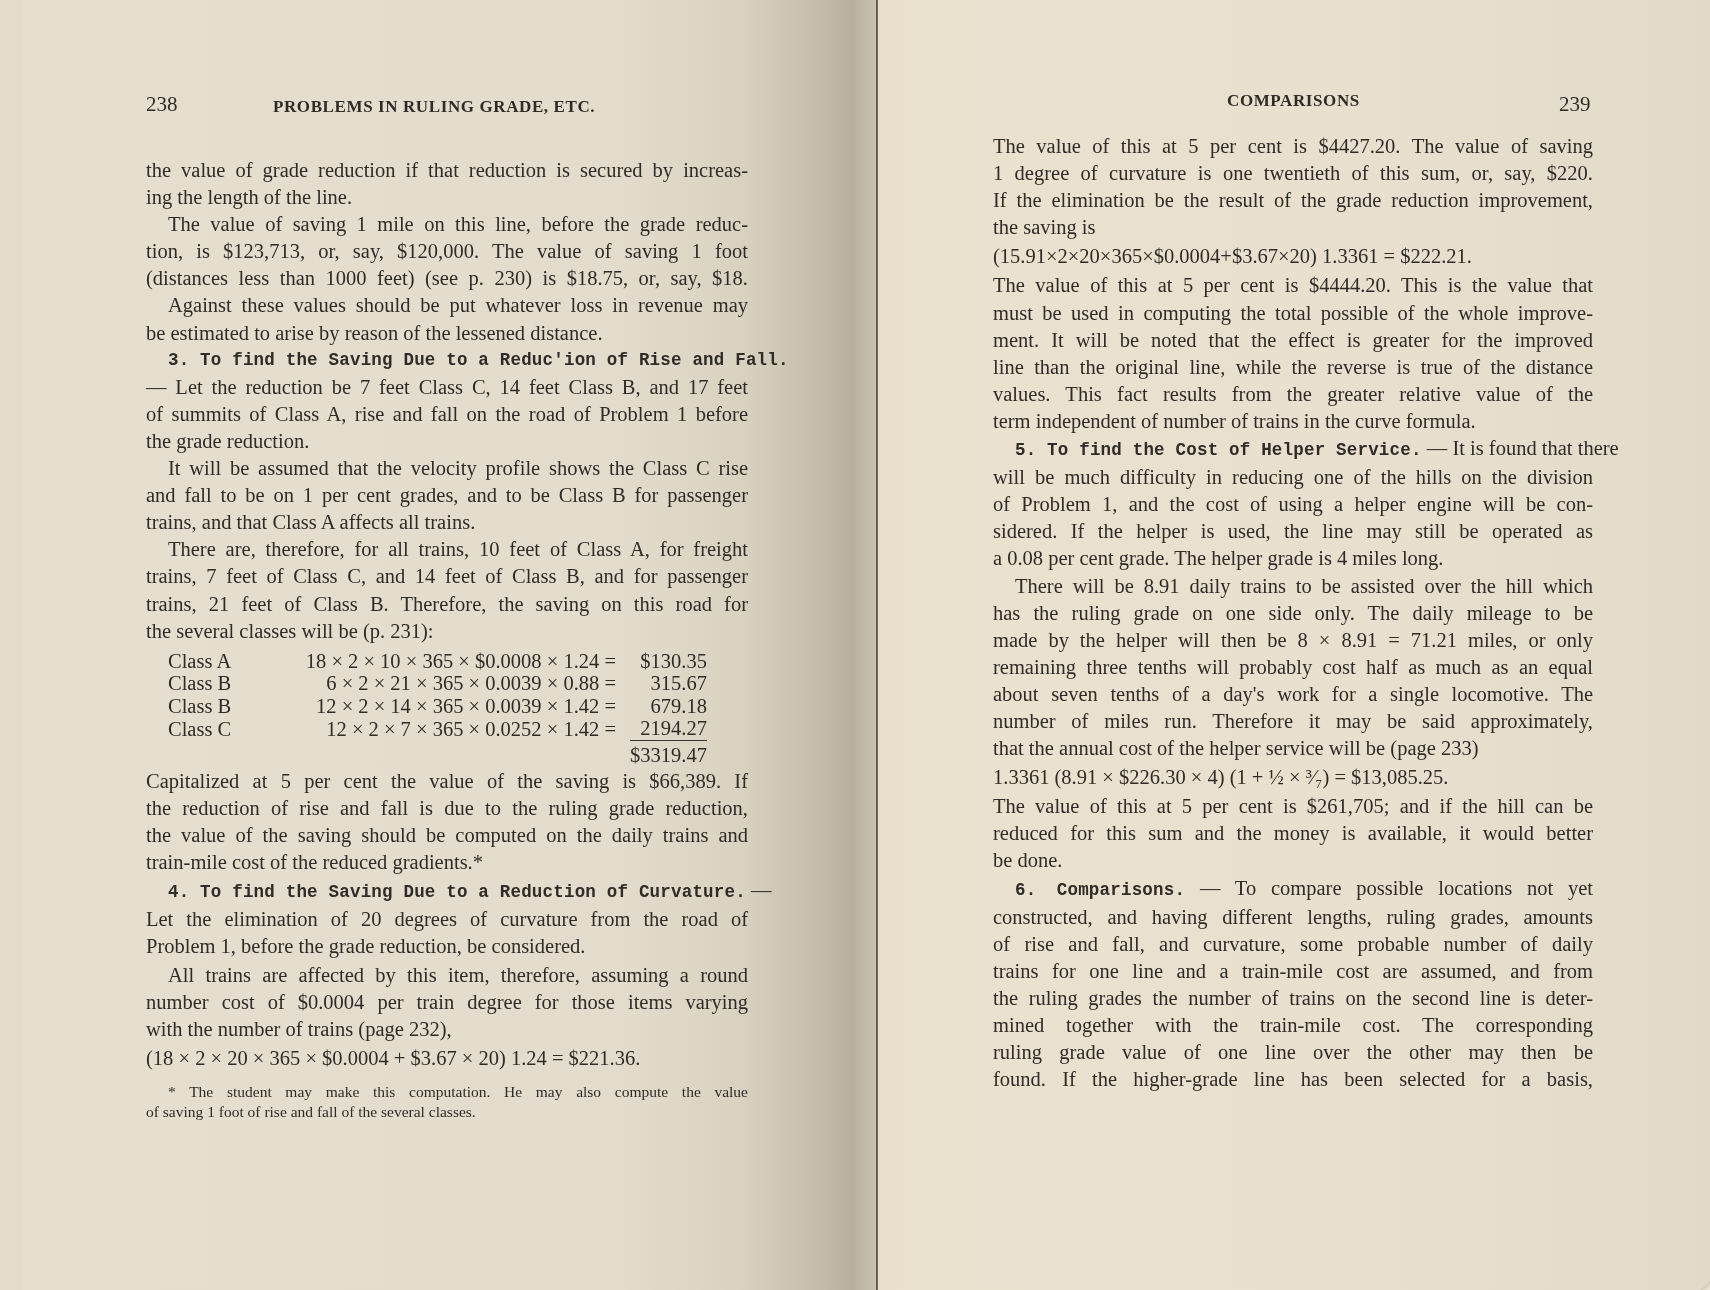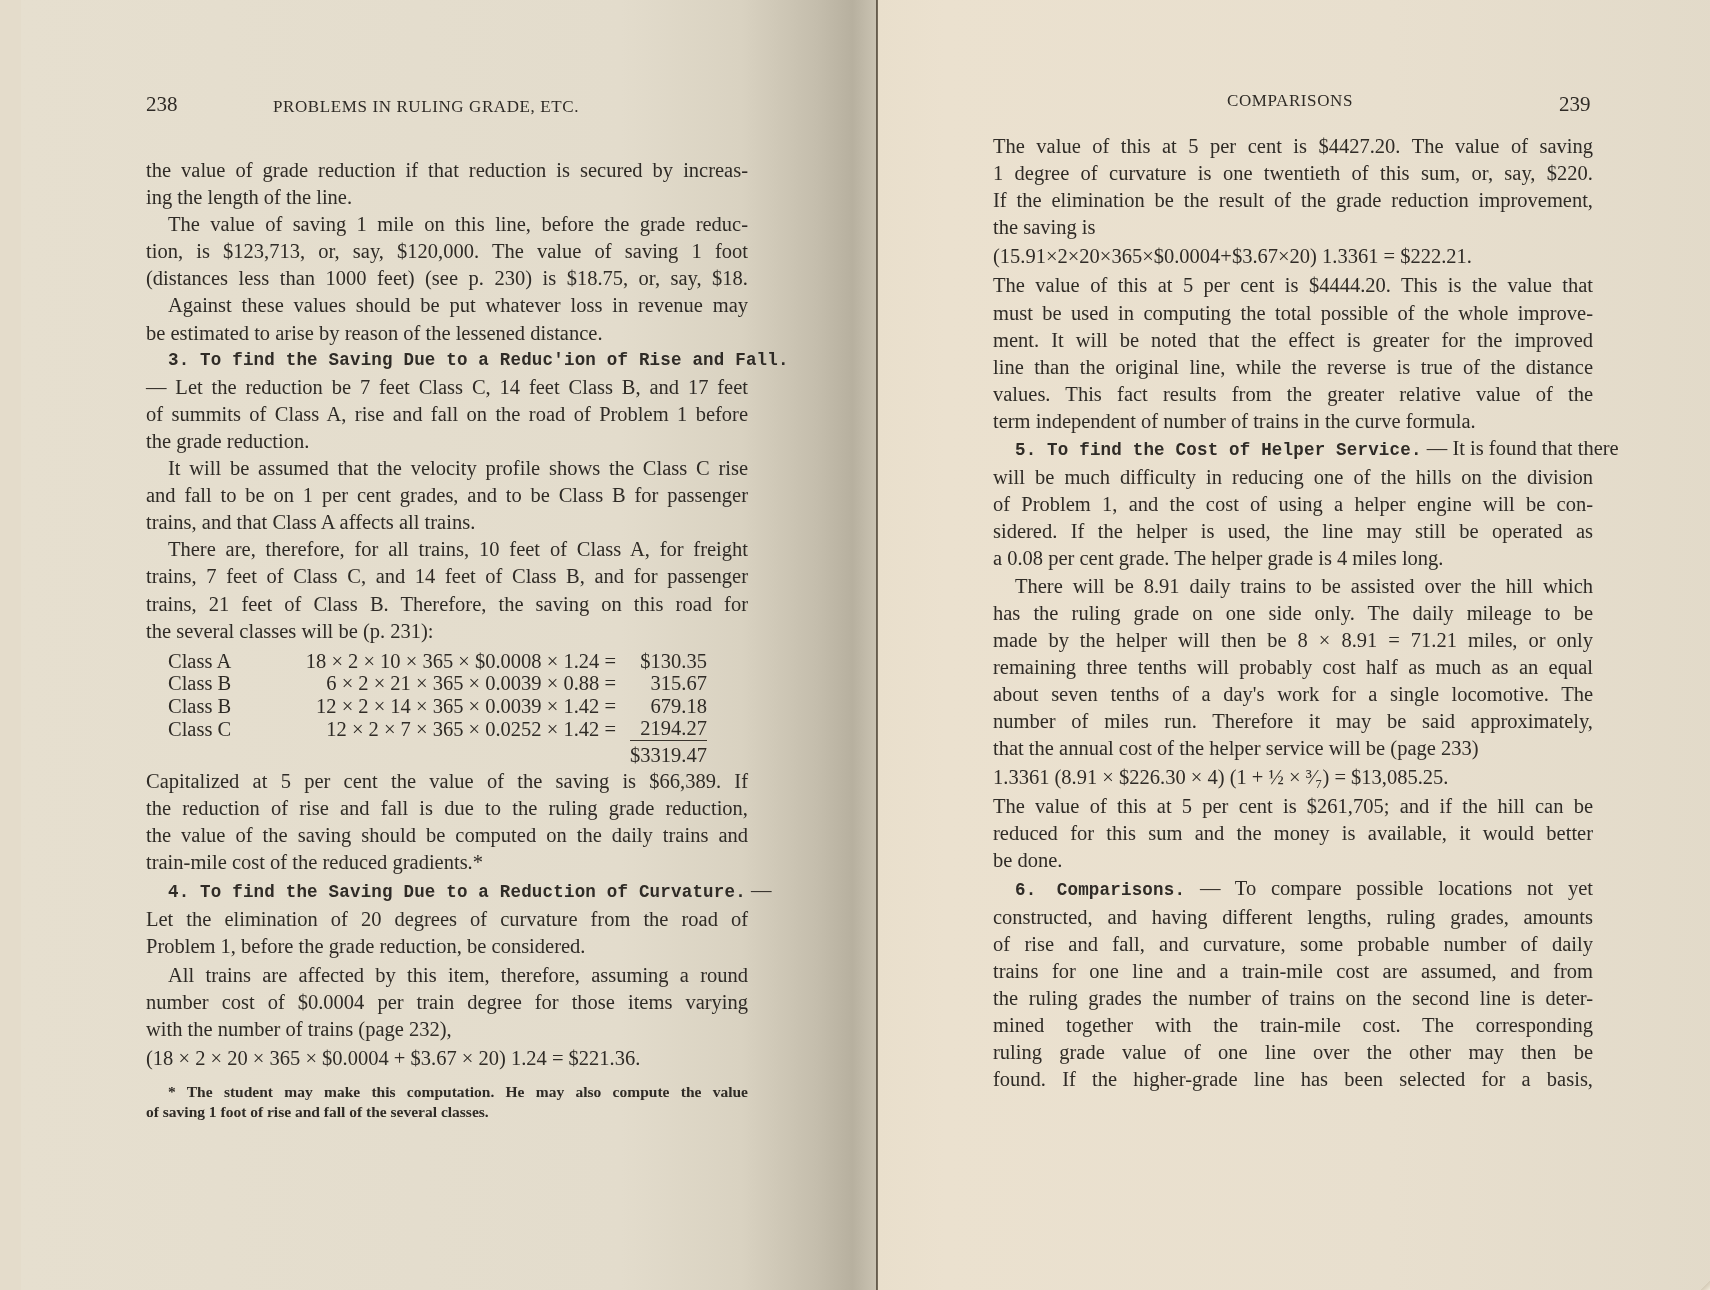--- a/index.html
+++ b/index.html
@@ -19,36 +19,36 @@
     background:linear-gradient(to right, #e9dfcc 0%, #ebe1cf 8%, #e8dfce 60%, #e2dac9 100%);
   }
   .gutter-line {
     position:absolute; left:855px; top:0; width:3px; height:1290px;
     background:linear-gradient(to right,#5d5446,#8a7f6c);
   }
   .corner-fold {
     position:absolute; right:0; bottom:0; width:40px; height:28px;
     background:linear-gradient(135deg, transparent 55%, #d6ccb8 56%, #f3ecdd 70%, #cfc6b2 84%);
   }
-  .header { position:absolute; font-size:17px; letter-spacing:0.6px; }
+  .header { position:absolute; font-size:17px; letter-spacing:0.6px;font-weight:bold; }
   .pagenum { position:absolute; font-size:21px; }
   .body-col { position:absolute; font-size:20.5px; line-height:27.1px; }
   .line { display:block; white-space:nowrap; text-align:justify; text-align-last:justify; }
   .line.last { text-align-last:left; }
   .indent { padding-left:22px; }
   .bold { font-family:Liberation Mono, monospace; font-weight:bold; font-size:17.5px; letter-spacing:0.2px; }
   .eq { display:block; white-space:nowrap; }
   .center { text-align:left; }
   table.classes { border-collapse:collapse; font-size:20.5px; line-height:22.5px; margin:5px 0 0 22px; }
   table.classes td { padding:0; white-space:nowrap; vertical-align:bottom; }
   td.cls { width:118px; }
   td.expr { width:330px; text-align:right; padding-right:14px !important; }
   td.res { width:74px; text-align:right; }
   td.res.ul { border-bottom:1.5px solid #3a352e; }
-  .footnote { font-size:15.5px; line-height:20px; margin-top:10px;font-weight:bold; }
+  .footnote { font-size:15.5px; line-height:20px; margin-top:10px; }
   .footnote .line { text-align-last:justify; }
 </style>
 </head>
 <body>
 
 <div class="spread">
 
   <div class="page-left">
     <div class="pagenum" style="left:125px; top:92px;">238</div>
     <div class="header" style="left:252px; top:97px;">PROBLEMS IN RULING GRADE, ETC.</div>

